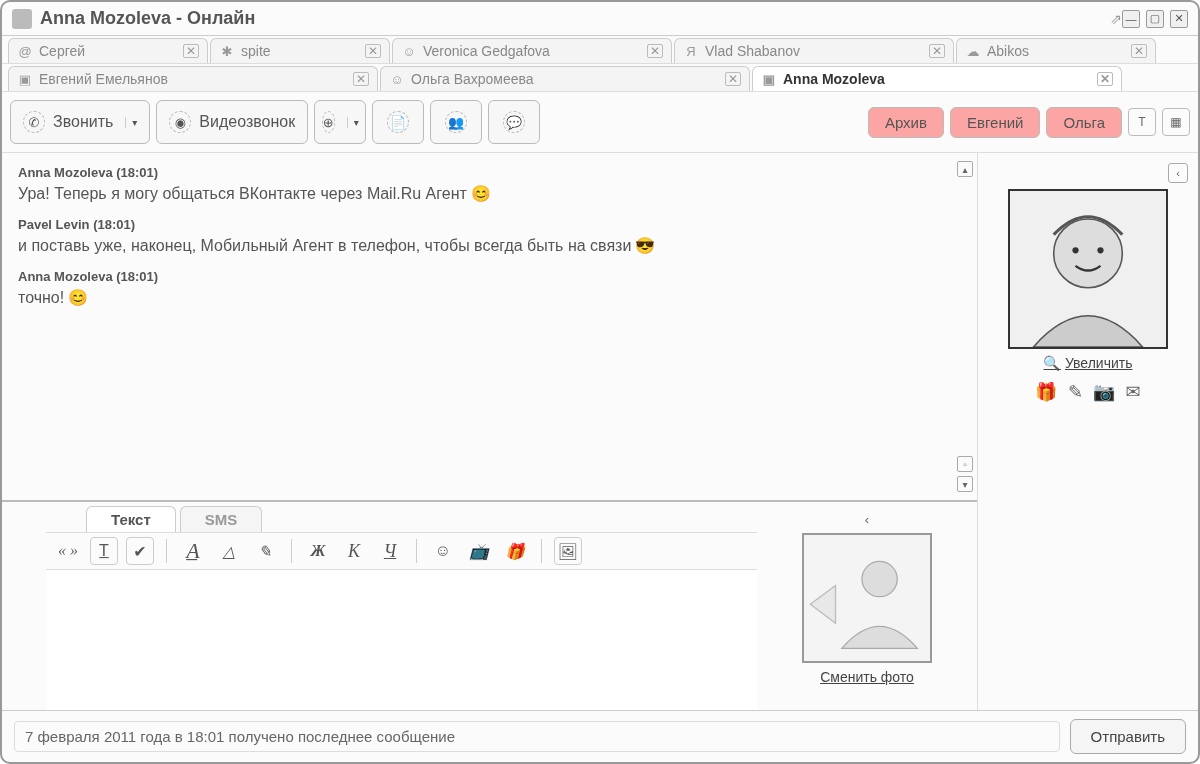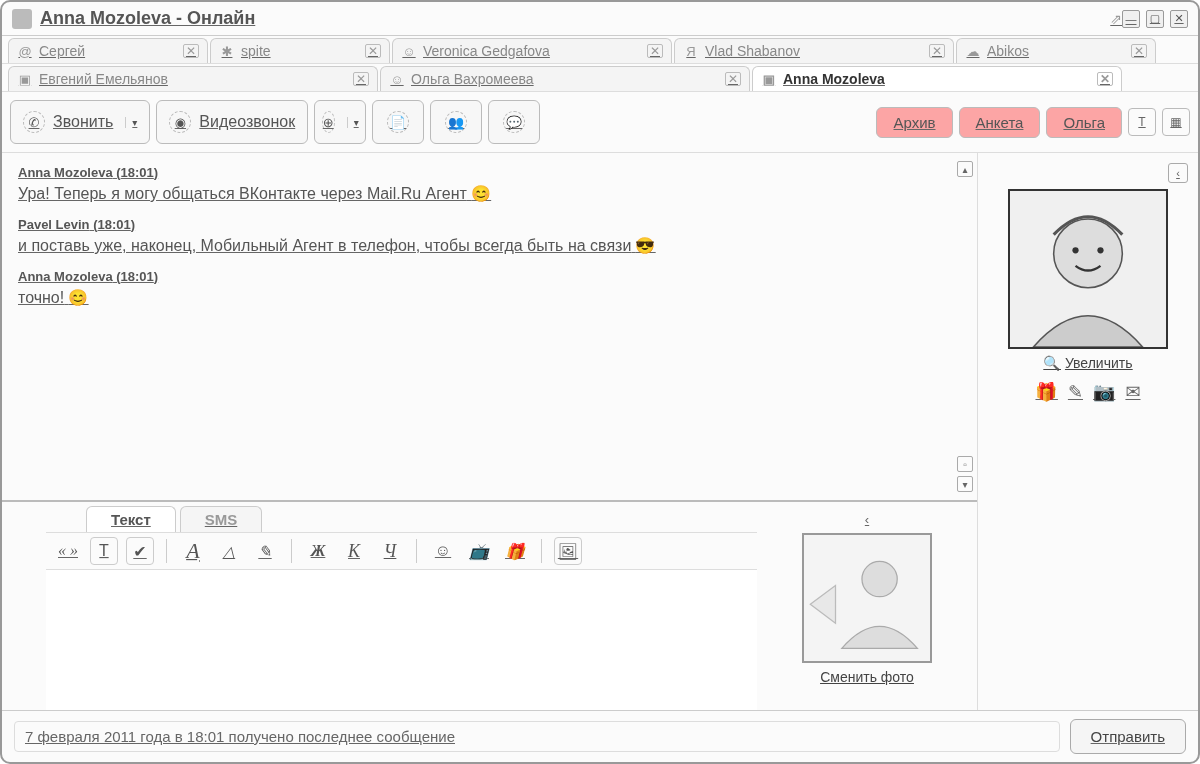--- a/index.html
+++ b/index.html
@@ -1,17 +1,17 @@
 <!DOCTYPE html>
 <html><head>
 <meta charset="utf-8">
 <style>
 * { box-sizing: border-box; margin: 0; padding: 0; }
 body { font-family: Tahoma, Arial, sans-serif; font-size: 13px; color: #666; background: #fff; }
-.window { width: 1200px; height: 764px; border: 2px solid #999; border-radius: 10px; background: #fbfbfb; display: flex; flex-direction: column; overflow: hidden; position: relative; text-decoration: underline; }
+.window { width: 1200px; height: 764px; border: 2px solid #999; border-radius: 10px; background: #fbfbfb; display: flex; flex-direction: column; overflow: hidden; position: relative; }
 .titlebar { display: flex; align-items: center; padding: 6px 10px; border-bottom: 1px solid #ccc; }
 .titlebar .logo { width: 20px; height: 20px; background: #bbb; border-radius: 3px; margin-right: 8px; }
 .titlebar .title { font-size: 18px; font-weight: bold; color: #555; flex: 1; }
 .titlebar .pin-icon { margin-left: 8px; color: #999; font-size: 14px; }
 .win-controls { display: flex; gap: 6px; }
 .win-controls .wc { width: 18px; height: 18px; border: 1px solid #999; border-radius: 2px; display: flex; align-items: center; justify-content: center; font-size: 11px; cursor: pointer; color: #555; background: #f0f0f0; }
 
 .tabs-row { display: flex; padding: 2px 6px 0 6px; gap: 2px; border-bottom: 1px solid #ddd; }
 .tab { display: flex; align-items: center; border: 1px solid #ccc; border-bottom: none; border-radius: 6px 6px 0 0; padding: 4px 8px; background: #f4f4f4; color: #888; font-size: 14px; gap: 6px; flex-shrink: 0; }
 .tab.active { background: #fff; color: #333; font-weight: bold; }
@@ -150,21 +150,21 @@
       <span class="t-icon">📄</span>
     </div>
     <div class="tbn icon-only">
       <span class="t-icon">👥</span>
     </div>
     <div class="tbn icon-only">
       <span class="t-icon">💬</span>
     </div>
     <div class="spacer"></div>
     <div class="pill">Архив</div>
-    <div class="pill">Анкета</div>
+    <div class="pill">Евгений</div>
     <div class="pill">Ольга</div>
     <div class="small-sq">T</div>
     <div class="small-sq">▦</div>
   </div>
 
   <div class="content">
     <div class="chat-area">
       <div class="messages">
         <div class="scroll-stub top">
           <div class="sb">▴</div>

